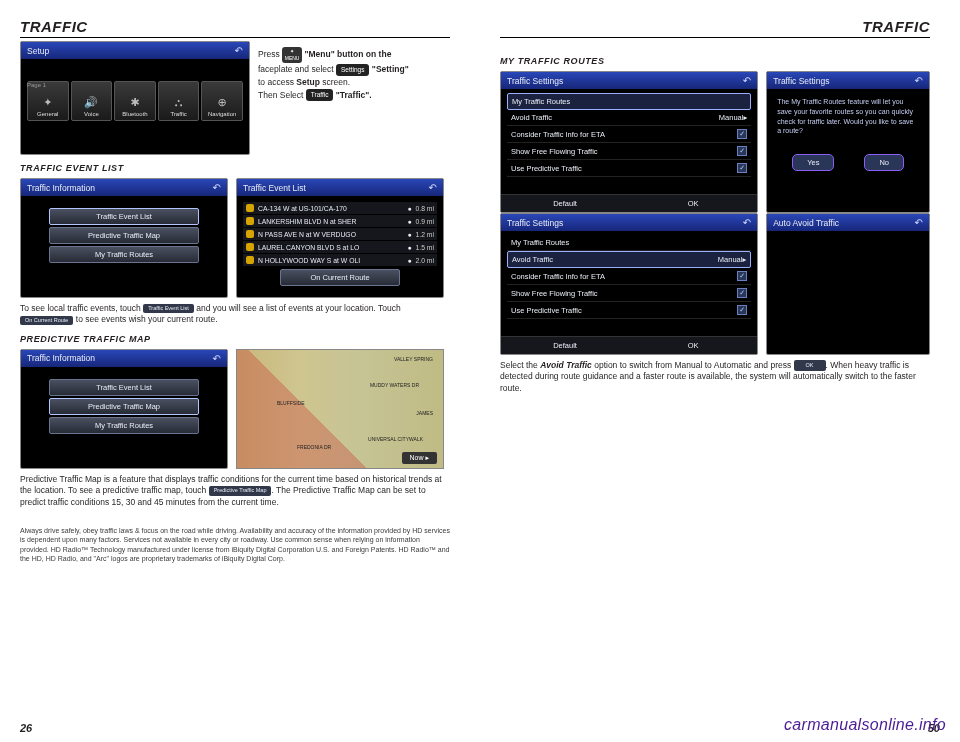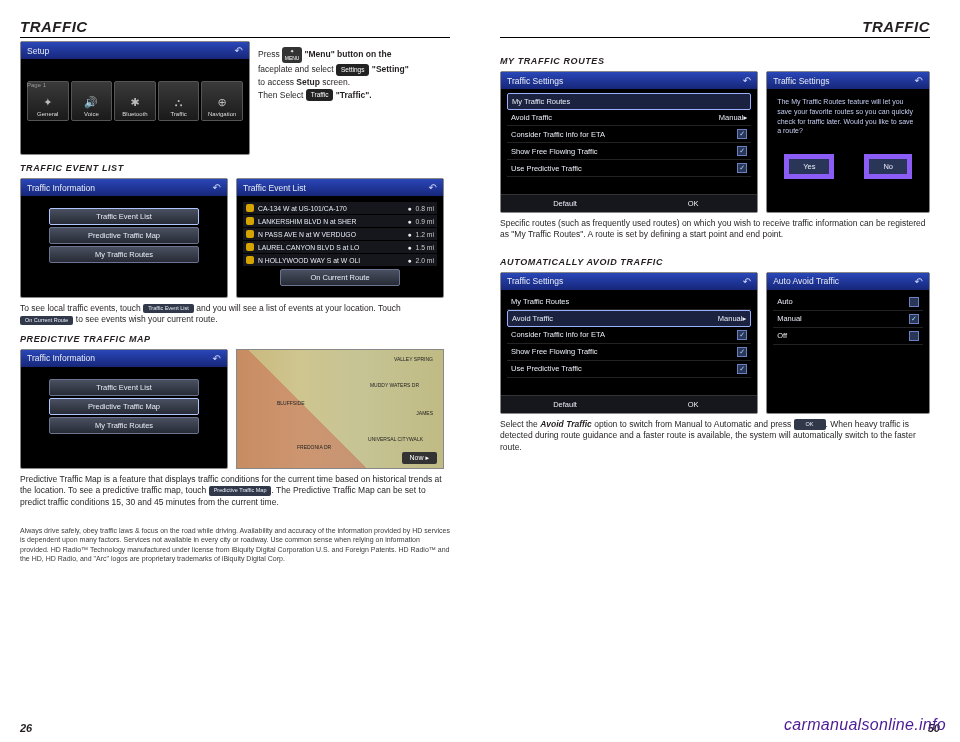--- a/index.html
+++ b/index.html
@@ -218,22 +218,22 @@
   .prompt {
     font-size: 7px;
     color: #c4ccf0;
     padding: 8px 10px;
     line-height: 1.4;
   }
   .prompt-btns { display: flex; gap: 30px; justify-content: center; margin-top: 10px; }
   .prompt-btns > div {
     background: #2a3658;
     padding: 3px 14px;
-    border: 5px solid #8b5cf6;
-    border-radius: 0;
+    border: 1px solid #8b5cf6;
+    border-radius: 5px;
   }
 
   .footnote {
     font-size: 7px;
     line-height: 1.3;
     color: #3a3a3a;
     margin-top: 18px;
   }
   .watermark {
     position: absolute;
@@ -431,23 +431,21 @@
           <span>Traffic Settings</span>
           <span class="scr-back">↶</span>
         </div>
       <div class="prompt">The My Traffic Routes feature will let you save your favorite routes so you can quickly check for traffic later. Would you like to save a route?</div>
       <div class="prompt-btns">
         <div>Yes</div>
         <div>No</div>
       </div>
     </div>
   </div>
-  <div class="para">Specific routes (such as frequently used routes) on which you wish to receive traffic information can be registered as "My Traffic Routes". A route is set by defining a start point and end point.</div>
-
-  <div class="section-title" style="margin-top:16px">AUTOMATICALLY AVOID TRAFFIC</div>
+
   <div class="row">
     <div class="scr settings-scr">
       <div class="scr-titlebar">
           <span>Traffic Settings</span>
           <span class="scr-back">↶</span>
         </div>
       <div class="scr-body">
         <div class="setting-row">
             <span>My Traffic Routes</span>
             <span></span>
@@ -472,34 +470,20 @@
       <div class="scr-foot">
         <div>Default</div>
         <div>OK</div>
       </div>
     </div>
     <div class="scr settings-scr small">
       <div class="scr-titlebar">
           <span>Auto Avoid Traffic</span>
           <span class="scr-back">↶</span>
         </div>
-      <div class="scr-body">
-        <div class="setting-row">
-            <span>Auto</span>
-            <span class="chk"></span>
-          </div>
-        <div class="setting-row">
-            <span>Manual</span>
-            <span class="chk">✓</span>
-          </div>
-        <div class="setting-row">
-            <span>Off</span>
-            <span class="chk"></span>
-          </div>
-      </div>
     </div>
   </div>
   <div class="para">
     <span>Select the </span><b><i>Avoid Traffic</i></b><span> option to switch from Manual to Automatic and press </span><span class="pill" style="padding:2px 12px">OK</span><span>.  When heavy traffic is detected during route guidance and a faster route is available, the system will automatically switch to the faster route.</span>
   </div>
 </div>
 
 <div class="pagenum l">26</div>
 <div class="pagenum r">50</div>
 <div class="watermark">carmanualsonline.info</div>

